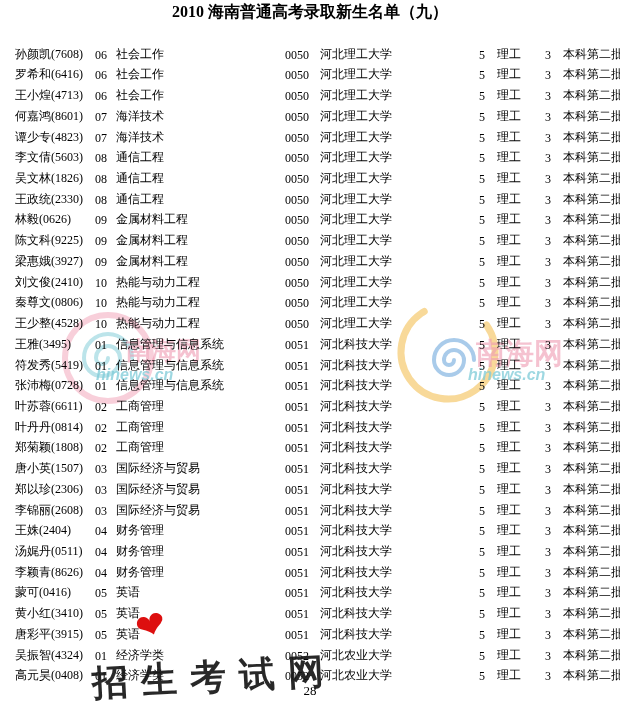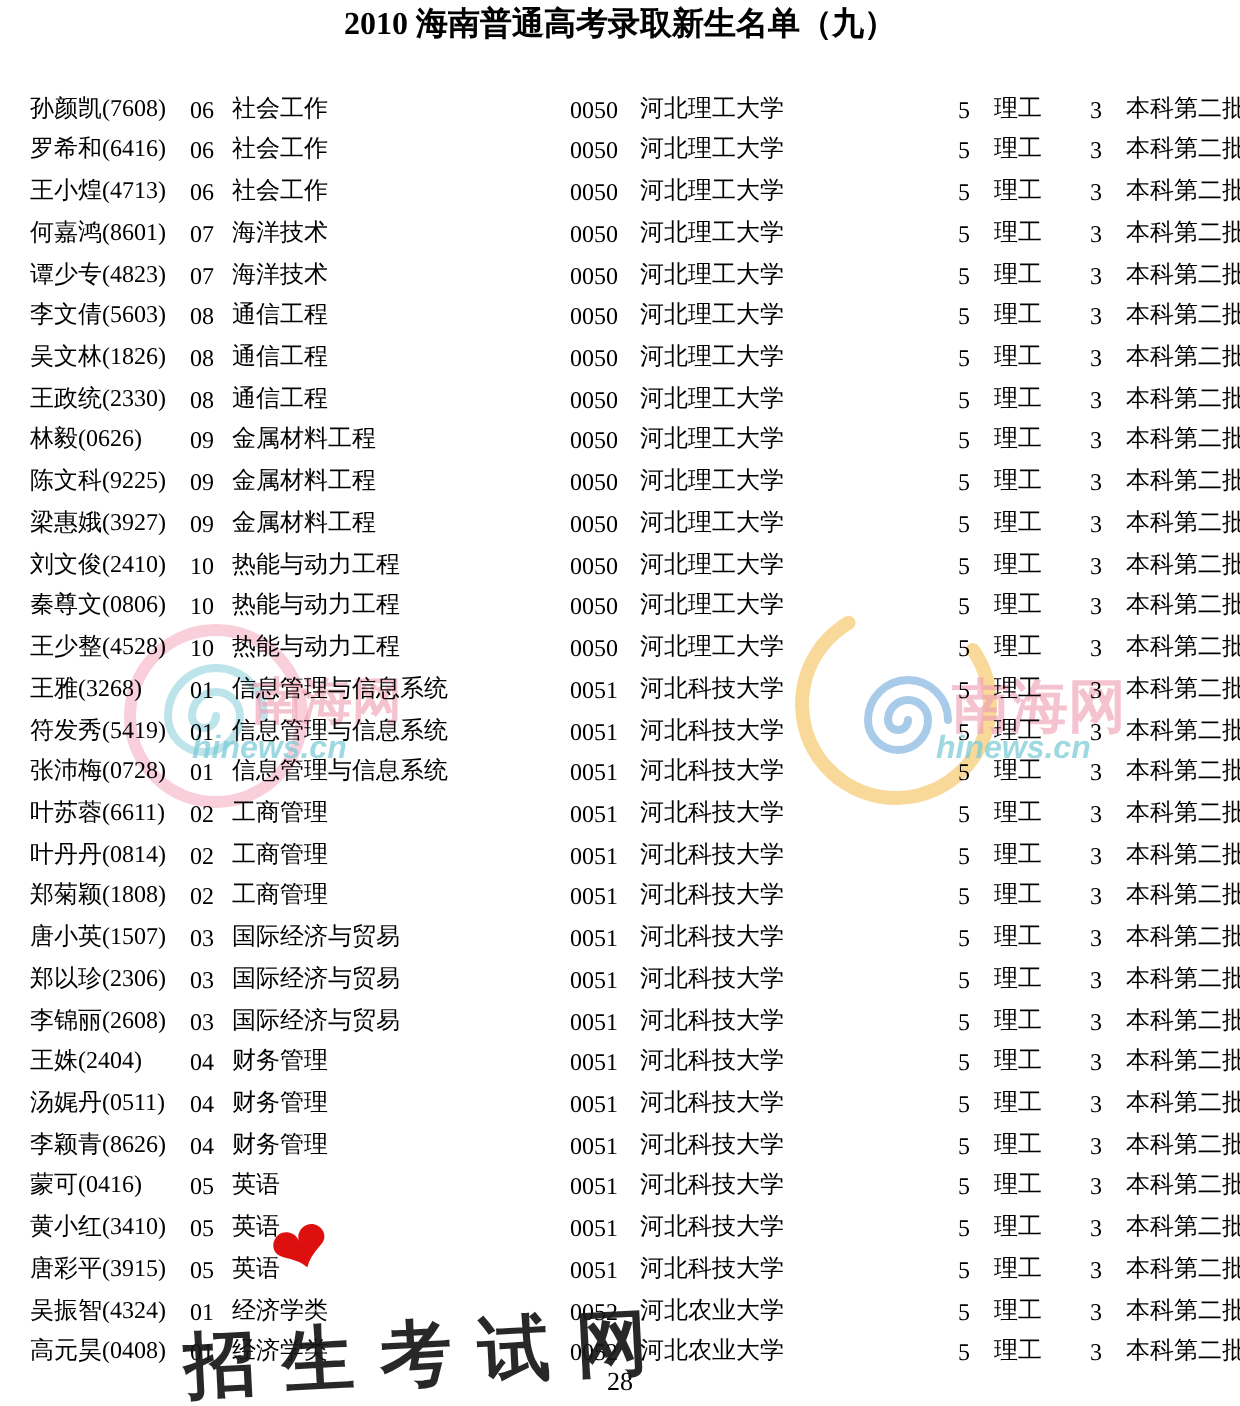--- a/index.html
+++ b/index.html
@@ -229,21 +229,21 @@
       <span class="c mcode">10</span>
       <span class="c major">热能与动力工程</span>
       <span class="c scode">0050</span>
       <span class="c school">河北理工大学</span>
       <span class="c n1">5</span>
       <span class="c cat">理工</span>
       <span class="c n2">3</span>
       <span class="c batch">本科第二批</span>
     </div>
       <div class="row">
-      <span class="c name">王雅(3268)</span>
+      <span class="c name">王雅(3495)</span>
       <span class="c mcode">01</span>
       <span class="c major">信息管理与信息系统</span>
       <span class="c scode">0051</span>
       <span class="c school">河北科技大学</span>
       <span class="c n1">5</span>
       <span class="c cat">理工</span>
       <span class="c n2">3</span>
       <span class="c batch">本科第二批</span>
     </div>
       <div class="row">

